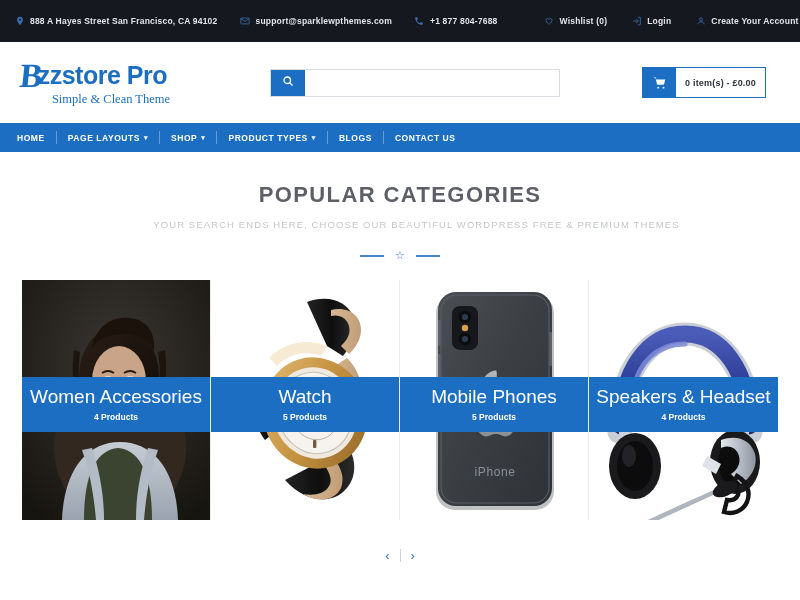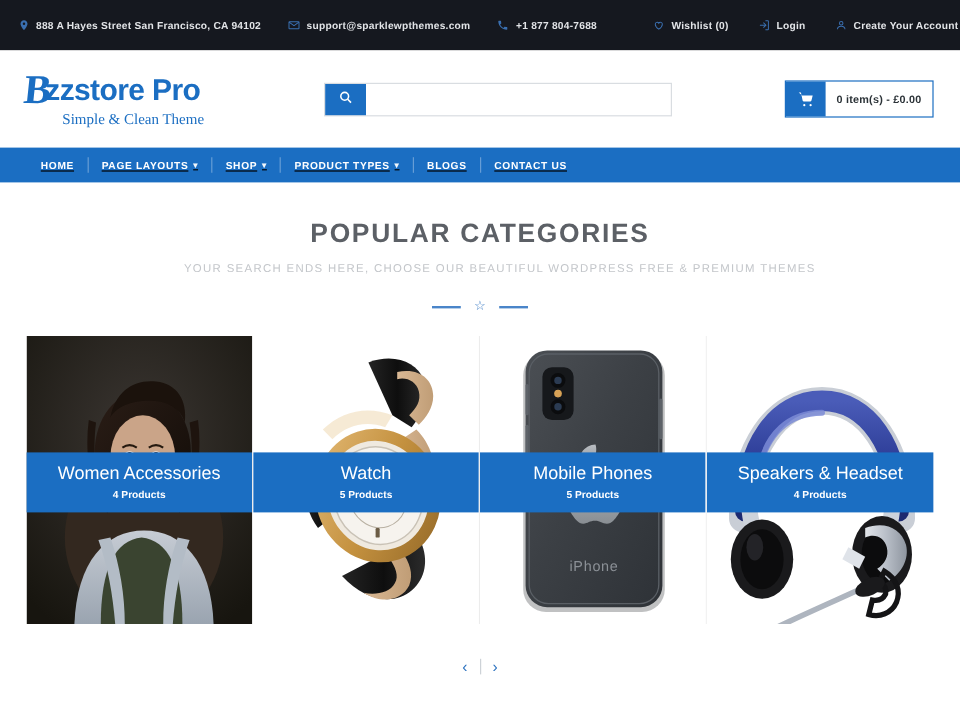--- a/index.html
+++ b/index.html
@@ -78,42 +78,41 @@
   }
   .search-input::placeholder { color: #b5bcc2; }
   .search-btn {
     width: 34px; background: #1b6ec2; border: 0; cursor: pointer;
     display: flex; align-items: center; justify-content: center;
     color: #fff;
   }
   .search-btn svg { width: 12px; height: 12px; }
 
   .cart {
-    margin-left: auto; margin-right: 8px;
+    margin-left: auto; margin-right: 20px;
     display: flex; align-items: stretch;
     height: 31px; width: 124px;
     border: 1px solid #1b6ec2;
     cursor: pointer;
   }
   .cart-ico {
     width: 33px; background: #1b6ec2;
     display: flex; align-items: center; justify-content: center; color: #fff;
   }
   .cart-ico svg { width: 14px; height: 14px; }
   .cart-txt {
     flex: 1; display: flex; align-items: center; justify-content: center;
     font-size: 9px; color: #2c3338; font-weight: bold; letter-spacing: .2px;
   }
 
   
   .nav {
     height: 29px; background: #1b6ec2;
     display: flex; 
-    padding: 0 25px;
-    text-decoration: underline;
+    padding: 0 8px;
   }
   .nav-inner { display: flex; align-items: center; padding-left: 9px; }
   .nav-item {
     display: flex; align-items: center; gap: 4px;
     color: #fff; font-size: 8.5px; font-weight: bold;
     letter-spacing: .55px; padding: 0 11px;
     white-space: nowrap; cursor: pointer;
     border-right: 1px solid rgba(255,255,255,.33);
     height: 13px;
   }
@@ -148,21 +147,21 @@
     overflow: hidden; background: #fff; cursor: pointer;
     border-right: 1px solid #ececec;
   }
   .card:last-child { border-right: 0; }
   .card-img { position: absolute; inset: 0; }
   .card-label {
     position: absolute; left: 0; right: 0; top: 97px;
     background: #1b6ec2; color: #fff;
     text-align: center; padding: 9px 4px 10px;
   }
-  .card-name { font-size: 15px; line-height: 1.15; }
+  .card-name { font-size: 19px; line-height: 1.15; }
   .card-count { font-size: 8.5px; margin-top: 4px; font-weight: bold; }
 
   
   .carousel-nav {
     display: flex; align-items: center; justify-content: center;
     gap: 10px; margin-top: 29px;
   }
   .c-arrow { color: #2f74c0; font-size: 13px; cursor: pointer; line-height: 1; }
   .c-sep { width: 1px; height: 13px; background: #cdd2d7; }
 </style>

